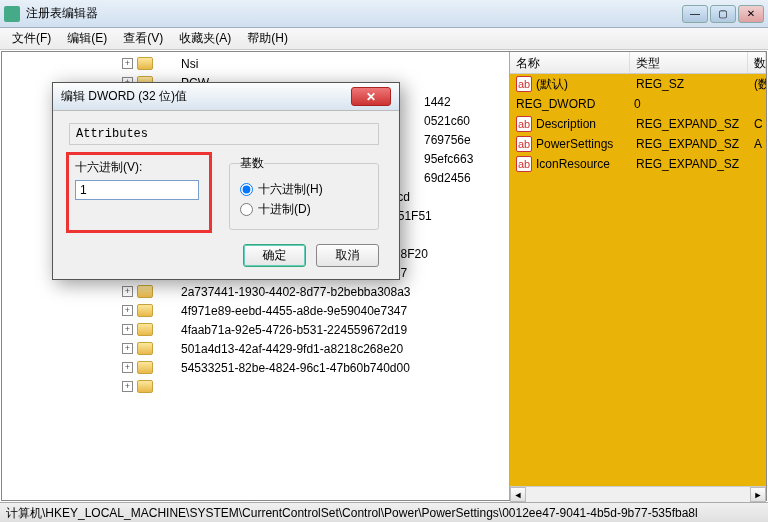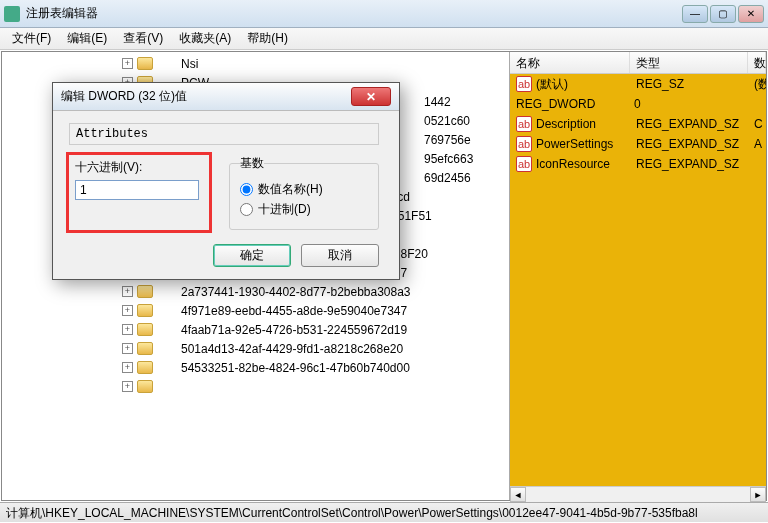--- a/index.html
+++ b/index.html
@@ -47,21 +47,21 @@
 .dialog .dlg-close { width: 40px; height: 19px; background: linear-gradient(#e77, #c33); border: 1px solid #a22; border-radius: 3px; color: #fff; display: flex; align-items: center; justify-content: center; font-weight: bold; cursor: pointer; }
 .dialog .dlg-body { padding: 12px 16px; }
 .dialog .field-label { margin-bottom: 4px; }
 .dialog .ro-text { border: 1px solid #ccc; background: #f0f0f0; padding: 3px 6px; width: 310px; font-family: "Courier New", monospace; margin-bottom: 10px; }
 .dialog .value-row { display: flex; gap: 20px; }
 .dialog .value-col { outline: 3px solid #e33; padding: 4px 6px 8px; width: 140px; }
 .dialog .value-input { width: 124px; border: 1px solid #7a9ecb; padding: 2px 4px; background: #fff; }
 .dialog fieldset { border: 1px solid #ccc; border-radius: 3px; padding: 6px 10px 8px; width: 150px; }
 .dialog fieldset .radio-row { display: flex; align-items: center; gap: 5px; margin: 3px 0; }
 .dialog .btn-row { display: flex; justify-content: flex-end; gap: 10px; margin-top: 14px; padding-right: 4px; }
-.dialog .btn { width: 78px; height: 23px; background: linear-gradient(#fdfdfd, #e6e6e6); border: 1px solid #888; border-radius: 3px; cursor: pointer; }
+.dialog .btn { width: 63px; height: 23px; background: linear-gradient(#fdfdfd, #e6e6e6); border: 1px solid #888; border-radius: 3px; cursor: pointer; }
 .dialog .btn.primary { border: 1px solid #3a7; box-shadow: 0 0 0 1px #6cb inset; }
 </style>
 </head>
 <body>
 
 <div class="titlebar">
   <div class="app-icon"></div>
   <div class="title">注册表编辑器</div>
   <div class="win-btns">
     <div class="win-btn">—</div>
@@ -213,21 +213,21 @@
     <div class="ro-text">Attributes</div>
     <div class="value-row">
       <div class="value-col">
         <div class="field-label">十六进制(V):</div>
         <input class="value-input" value="1" style="">
       </div>
       <fieldset>
         <legend>基数</legend>
         <label class="radio-row">
           <input type="radio" name="radix" checked="" style="">
-          <span>数值名称(H)</span>
+          <span>十六进制(H)</span>
         </label>
         <label class="radio-row">
           <input type="radio" name="radix" style="">
           <span>十进制(D)</span>
         </label>
       </fieldset>
     </div>
     <div class="btn-row">
       <button class="btn primary">确定</button>
       <button class="btn">取消</button>

